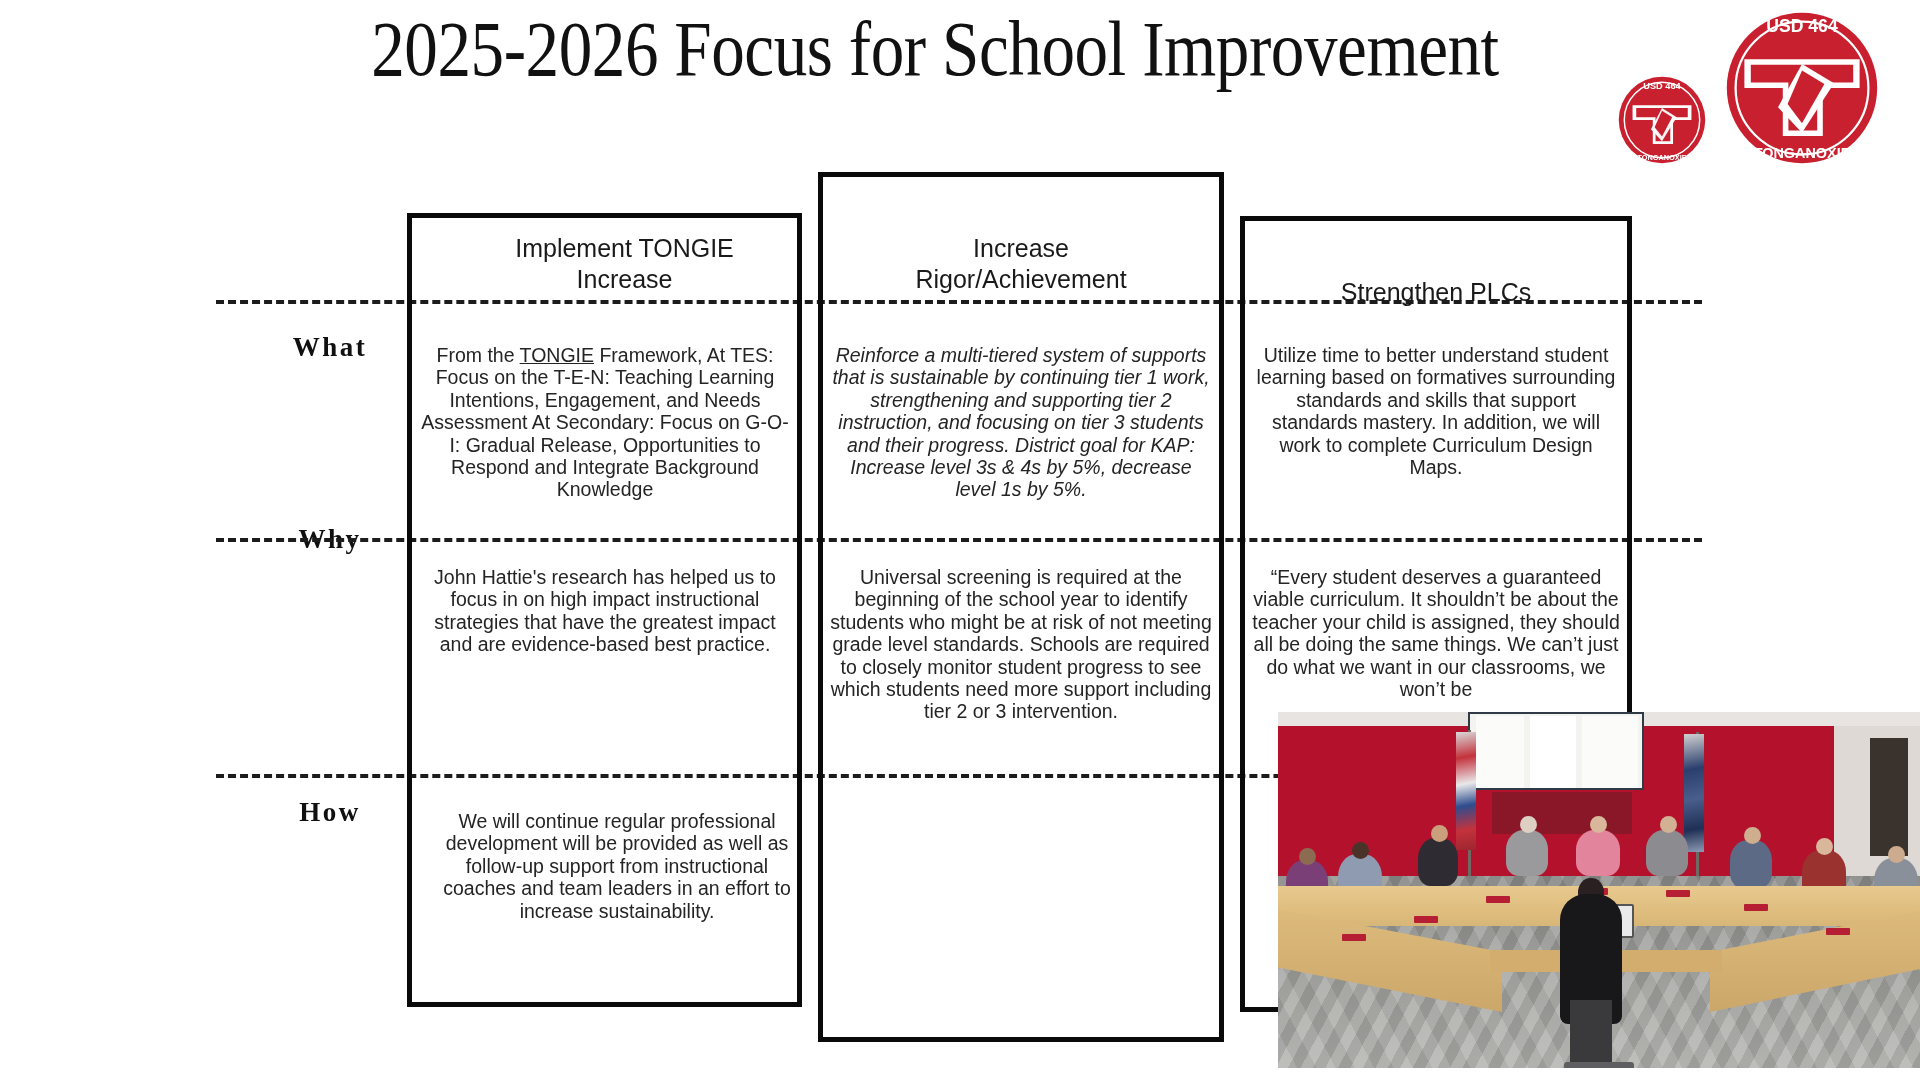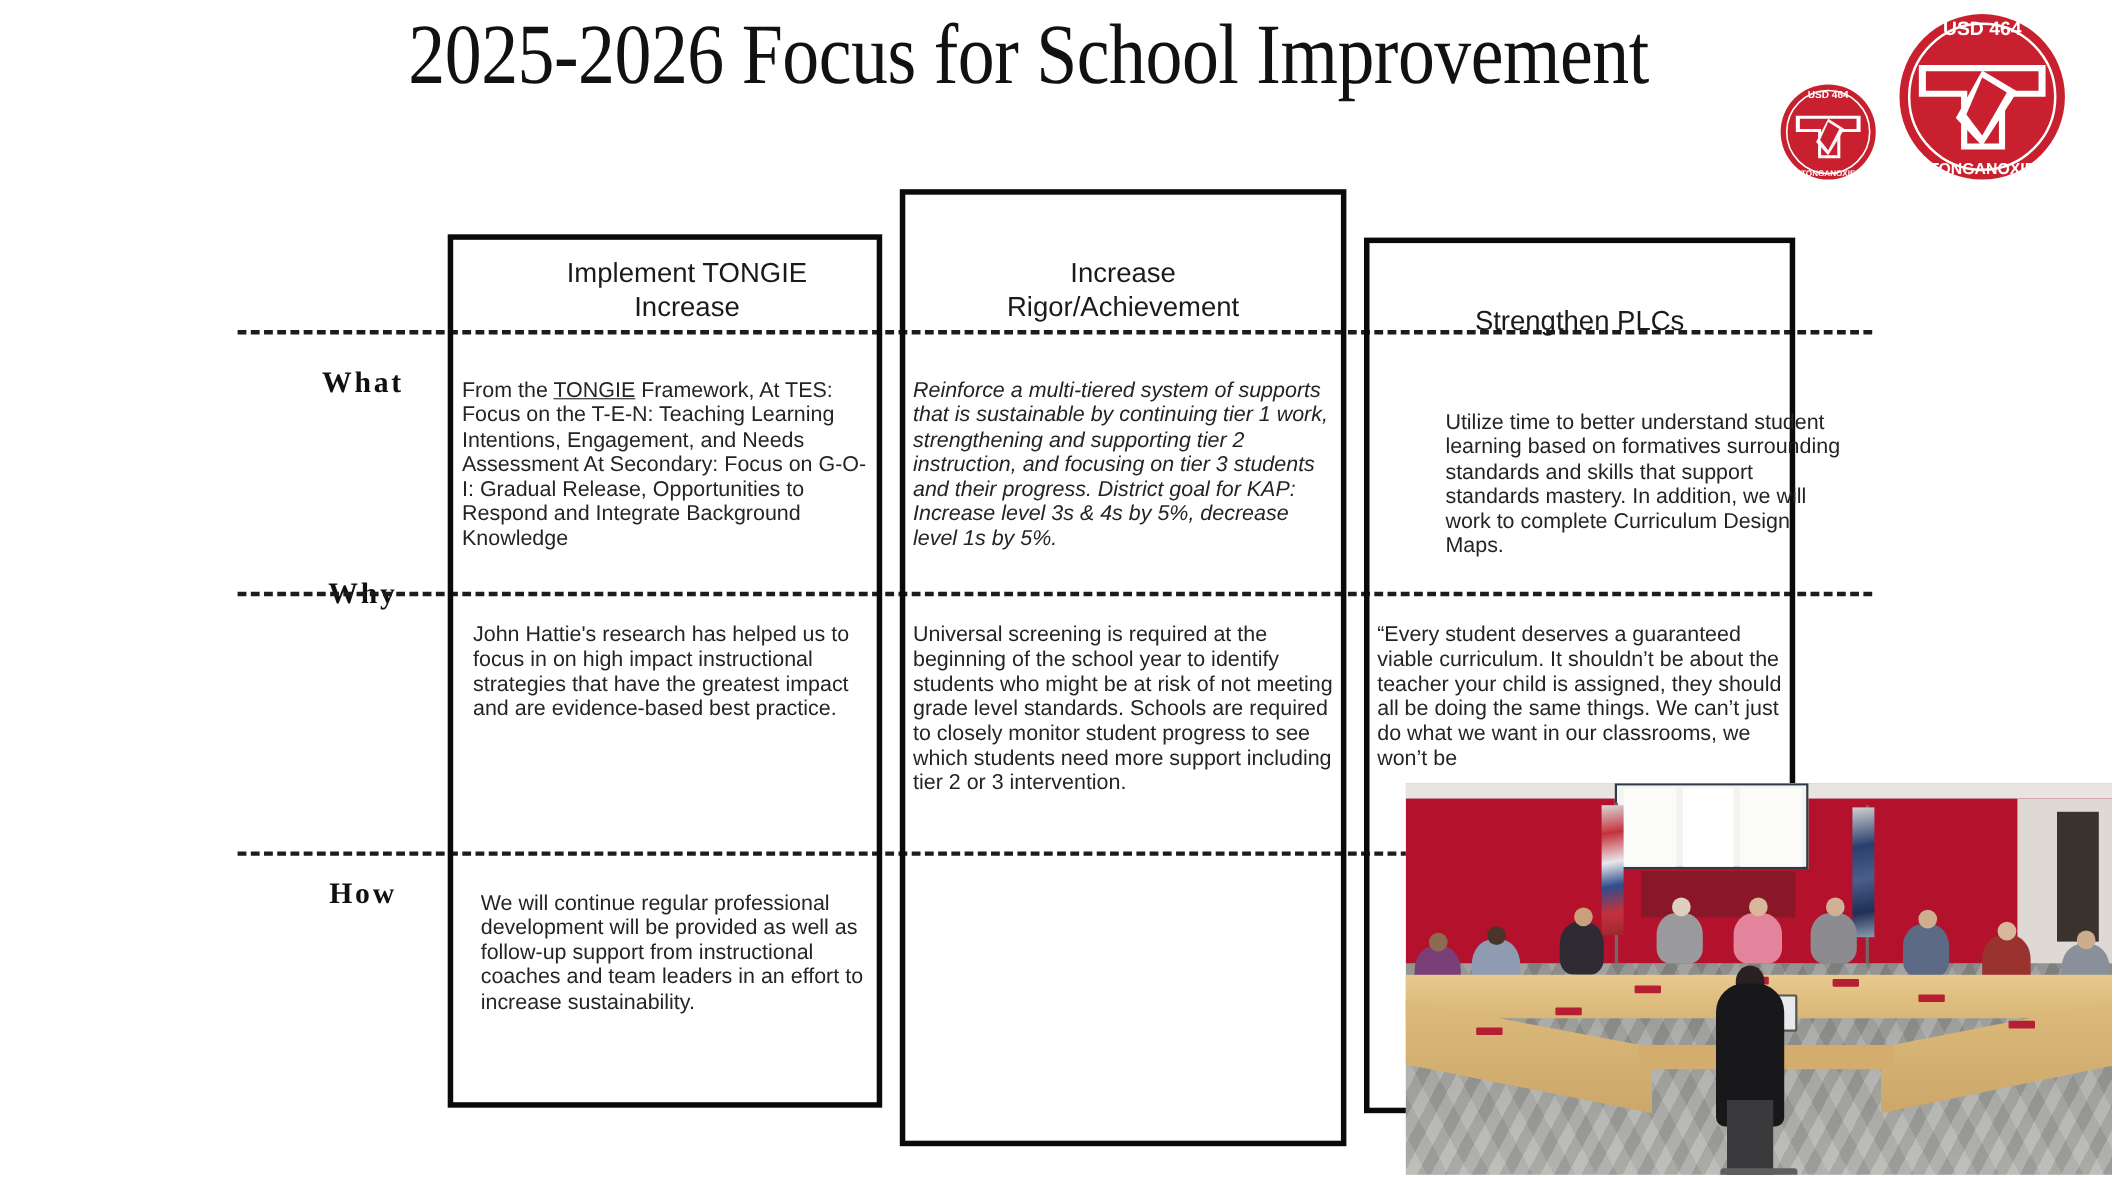--- a/index.html
+++ b/index.html
@@ -83,32 +83,32 @@
     font-family: "Liberation Sans", sans-serif;
     font-weight: 400;
   }
   .head-1 { left: 407px;  top: 233px; width: 435px; }
   .head-2 { left: 818px;  top: 233px; width: 406px; }
   .head-3 { left: 1240px; top: 248px; width: 392px; margin-top: 29px; }
 
   
   .cell {
     position: absolute;
-    text-align: left;
+    text-align: center;
     font-size: 19.5px;
     line-height: 22.4px;
     color: #242424;
     font-family: "Liberation Sans", sans-serif;
   }
   .cell u { text-decoration: underline; }
 
   
   .c1-what { left: 420px;  top: 344px; width: 370px; }
   .c2-what { left: 830px;  top: 344px; width: 382px; font-style: italic; }
-  .c3-what { left: 1314px; top: 344px; width: 368px; margin-top: 29px; }
+  .c3-what { left: 1252px; top: 344px; width: 368px; }
   
   .c1-why  { left: 430px;  top: 566px; width: 350px; }
   .c2-why  { left: 830px;  top: 566px; width: 382px; }
   .c3-why  { left: 1252px; top: 566px; width: 368px; }
   
   .c1-how  { left: 437px;  top: 810px; width: 360px; }
   .c2-how  { left: 830px;  top: 810px; width: 382px; }
 
   
   #video-overlay {

